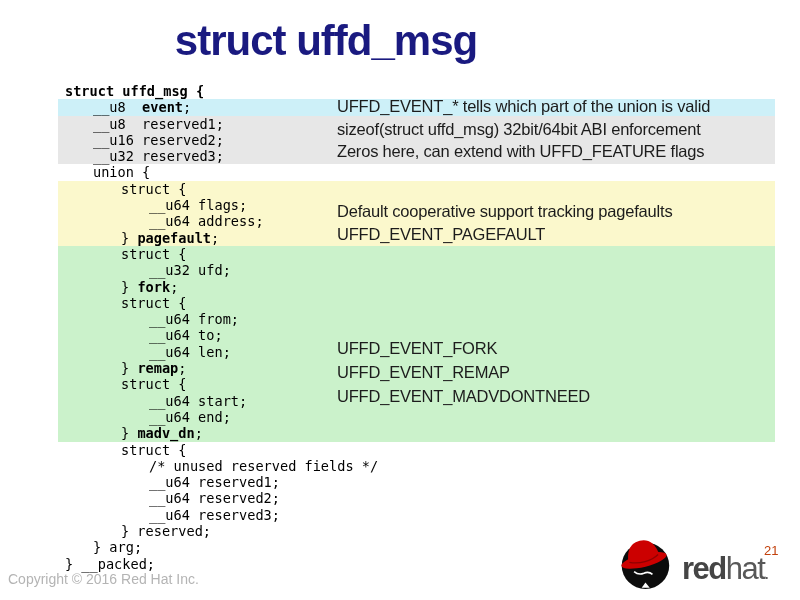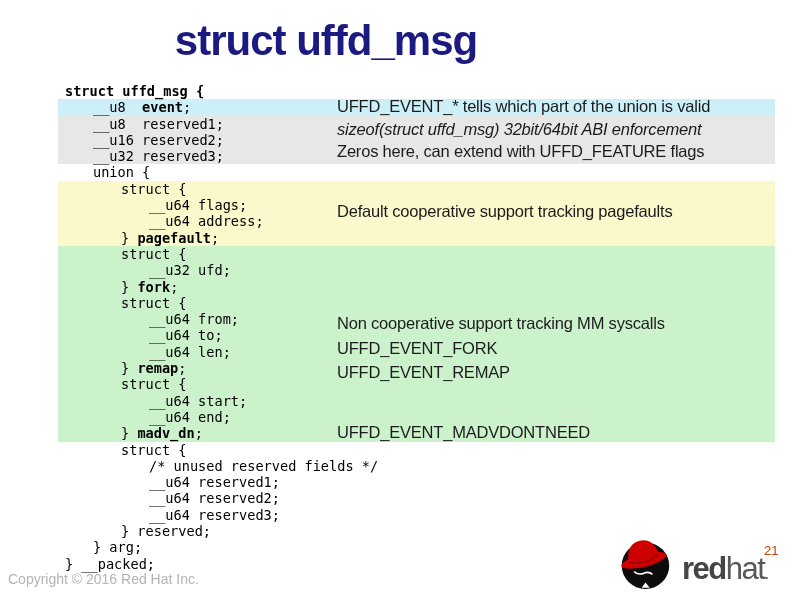--- a/index.html
+++ b/index.html
@@ -60,27 +60,27 @@
 </style>
 </head>
 <body>
 
 <div class="title">struct uffd_msg</div>
 
 <div class="code-block"><div class="code-line hl-none"><span class="b">struct uffd_msg {</span></div><div class="code-line hl-blue"><span>	__u8  </span><span class="b">event</span><span>;</span></div><div class="code-line hl-gray"><span>	__u8  reserved1;</span></div><div class="code-line hl-gray"><span>	__u16 reserved2;</span></div><div class="code-line hl-gray"><span>	__u32 reserved3;</span></div><div class="code-line hl-none"><span>	union {</span></div><div class="code-line hl-yellow"><span>		struct {</span></div><div class="code-line hl-yellow"><span>			__u64 flags;</span></div><div class="code-line hl-yellow"><span>			__u64 address;</span></div><div class="code-line hl-yellow"><span>		} </span><span class="b">pagefault</span><span>;</span></div><div class="code-line hl-green"><span>		struct {</span></div><div class="code-line hl-green"><span>			__u32 ufd;</span></div><div class="code-line hl-green"><span>		} </span><span class="b">fork</span><span>;</span></div><div class="code-line hl-green"><span>		struct {</span></div><div class="code-line hl-green"><span>			__u64 from;</span></div><div class="code-line hl-green"><span>			__u64 to;</span></div><div class="code-line hl-green"><span>			__u64 len;</span></div><div class="code-line hl-green"><span>		} </span><span class="b">remap</span><span>;</span></div><div class="code-line hl-green"><span>		struct {</span></div><div class="code-line hl-green"><span>			__u64 start;</span></div><div class="code-line hl-green"><span>			__u64 end;</span></div><div class="code-line hl-green"><span>		} </span><span class="b">madv_dn</span><span>;</span></div><div class="code-line hl-none"><span>		struct {</span></div><div class="code-line hl-none"><span>			/* unused reserved fields */</span></div><div class="code-line hl-none"><span>			__u64 reserved1;</span></div><div class="code-line hl-none"><span>			__u64 reserved2;</span></div><div class="code-line hl-none"><span>			__u64 reserved3;</span></div><div class="code-line hl-none"><span>		} reserved;</span></div><div class="code-line hl-none"><span>	} arg;</span></div><div class="code-line hl-none"><span>} __packed;</span></div></div>
 
 <div class="annotation-layer">
     <div class="annotation" style="top: 97px;">UFFD_EVENT_* tells which part of the union is valid</div>
-    <div class="annotation" style="top: 120px; font-style: italic;">sizeof(struct uffd_msg) 32bit/64bit ABI enforcement</div>
+    <div class="annotation" style="top: 120px;">sizeof(struct uffd_msg) 32bit/64bit ABI enforcement</div>
     <div class="annotation" style="top: 142px;">Zeros here, can extend with UFFD_FEATURE flags</div>
     <div class="annotation" style="top: 202px;">Default cooperative support tracking pagefaults</div>
-    <div class="annotation" style="top: 314px;">Non cooperative support tracking MM syscalls</div>
+    <div class="annotation" style="top: 225px;">UFFD_EVENT_PAGEFAULT</div>
     <div class="annotation" style="top: 363px;">UFFD_EVENT_REMAP</div>
     <div class="annotation" style="top: 339px;">UFFD_EVENT_FORK</div>
-    <div class="annotation" style="top: 387px; margin-top: 36px;">UFFD_EVENT_MADVDONTNEED</div>
+    <div class="annotation" style="top: 387px;">UFFD_EVENT_MADVDONTNEED</div>
   </div>
 
 <div class="copyright">Copyright © 2016 Red Hat Inc.</div>
 
 <div class="logo">
   <span class="page-number">21</span>
   <svg class="logo-icon" width="54" height="54" viewBox="0 0 100 100" aria-hidden="true">
     <ellipse cx="49" cy="55" rx="44" ry="43" fill="#0c0c0c"></ellipse>
     <g transform="rotate(-14 46 40)">
       <path d="M16 44 C18 16 32 8 46 8 C60 8 73 16 75 42 C55 54 30 54 16 44 Z" fill="#cc0000"></path>

